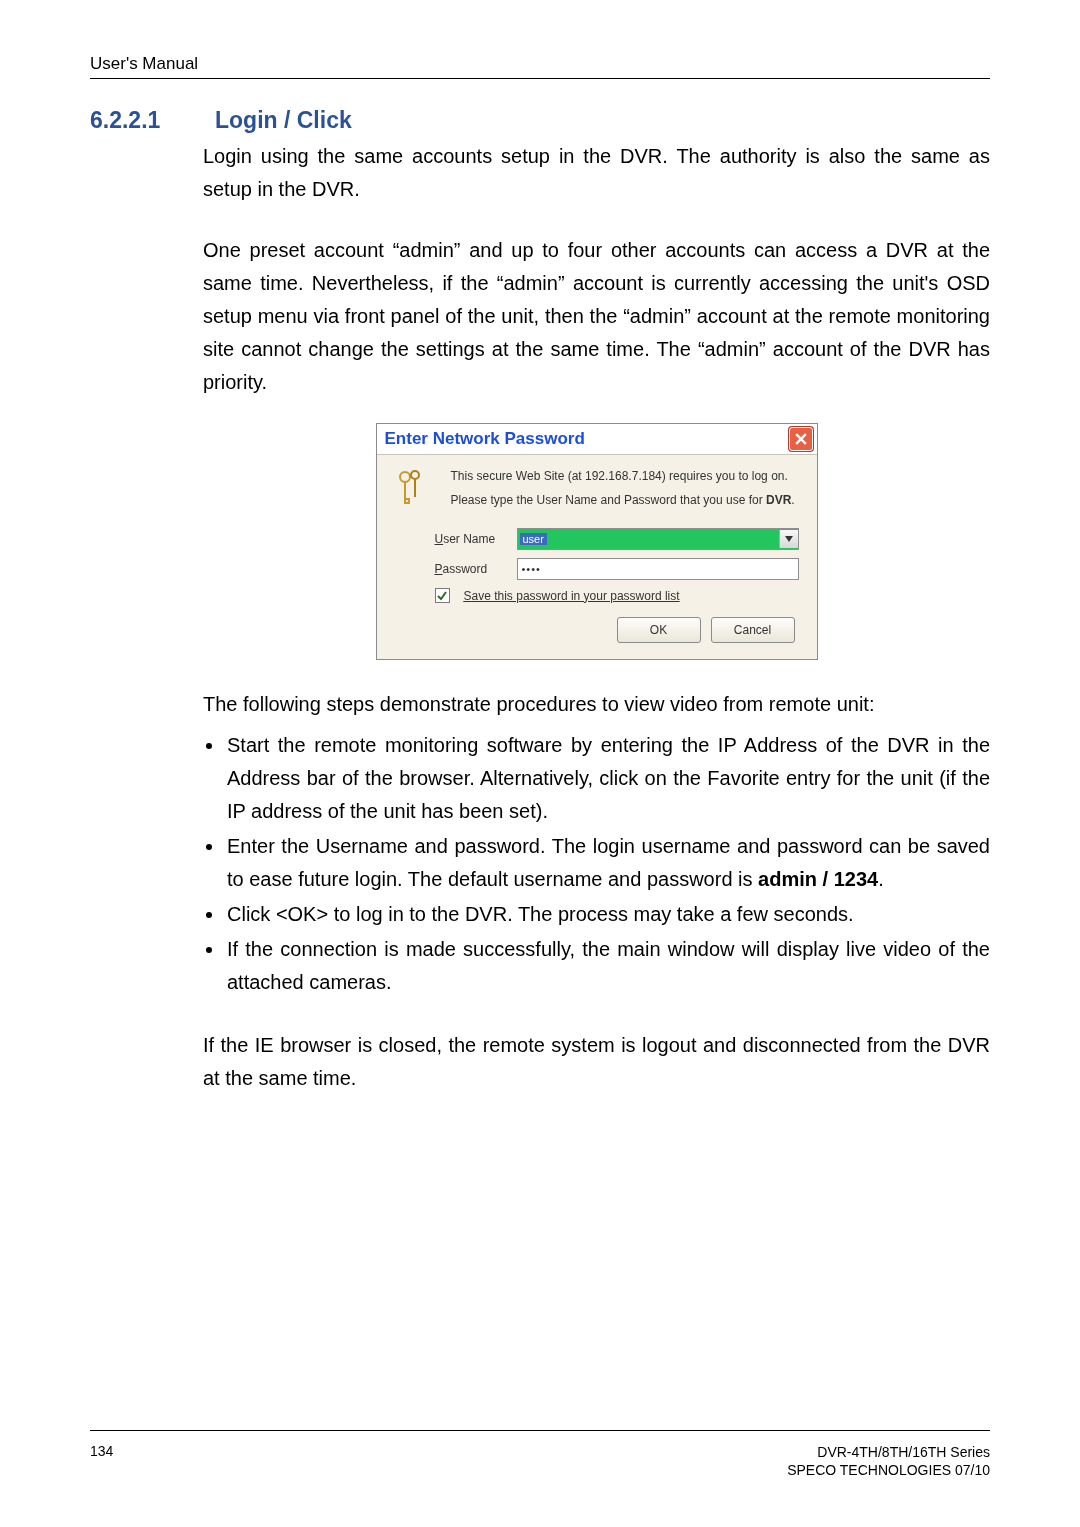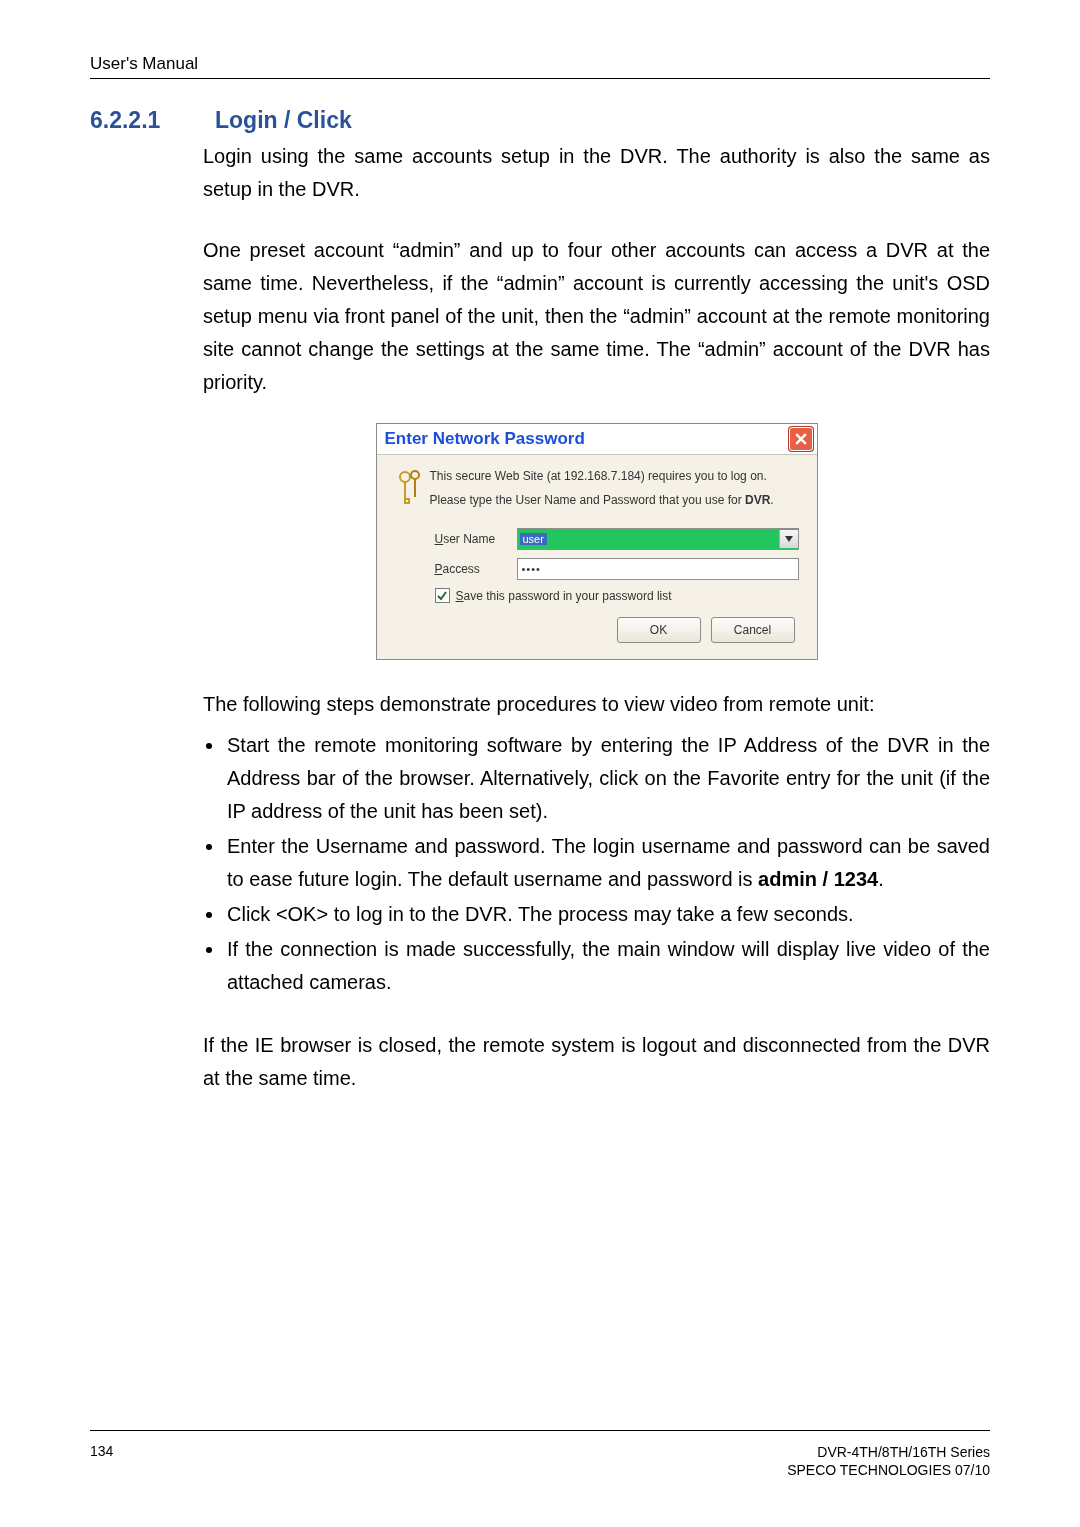--- a/index.html
+++ b/index.html
@@ -87,21 +87,21 @@
     justify-content: center;
   }
   .close-btn svg { width: 12px; height: 12px; }
   .dialog-body {
     padding: 14px 18px 16px 18px;
     font-size: 12px;
     color: #333;
   }
   .dlg-row1 {
     display: flex;
-    gap: 5px;
+    gap: 26px;
     align-items: flex-start;
     margin-bottom: 10px;
   }
   .key-icon {
     width: 30px;
     flex: 0 0 30px;
   }
   .dlg-text-col { flex: 1; }
   .dlg-line1 { margin-bottom: 10px; font-size: 12px; }
   .dlg-line2 { font-size: 12px; }
@@ -154,24 +154,25 @@
     background: #fff;
     font-size: 11px;
     padding: 0 4px;
     display: flex;
     align-items: center;
     letter-spacing: 1px;
   }
   .check-row {
     display: flex;
     align-items: center;
-    gap: 6px;
+    gap: 14px;
     font-size: 12px;
     margin-top: 4px;
     margin-bottom: 14px;
+    text-decoration: underline;
   }
   .checkbox {
     width: 13px;
     height: 13px;
     border: 1px solid #7a7a7a;
     background: #fff;
     display: flex;
     align-items: center;
     justify-content: center;
   }
@@ -272,21 +273,21 @@
               <span class="combo-sel">user</span>
               <span class="combo-btn">
                 <svg viewBox="0 0 8 6">
                     <path d="M0 0 L8 0 L4 6 Z" fill="#333"></path>
                   </svg>
               </span>
             </div>
           </div>
           <div class="form-row">
             <div class="form-label">
-              <span class="underline">P</span><span>access</span>
+              <span class="underline">P</span><span>assword</span>
             </div>
             <div class="textfield">
               <span>••••</span>
             </div>
           </div>
           <div class="check-row">
             <span class="checkbox">
               <svg viewBox="0 0 10 10">
                   <path d="M1 5 L4 8 L9 1" stroke="#2a6b2a" stroke-width="2" fill="none"></path>
                 </svg>

